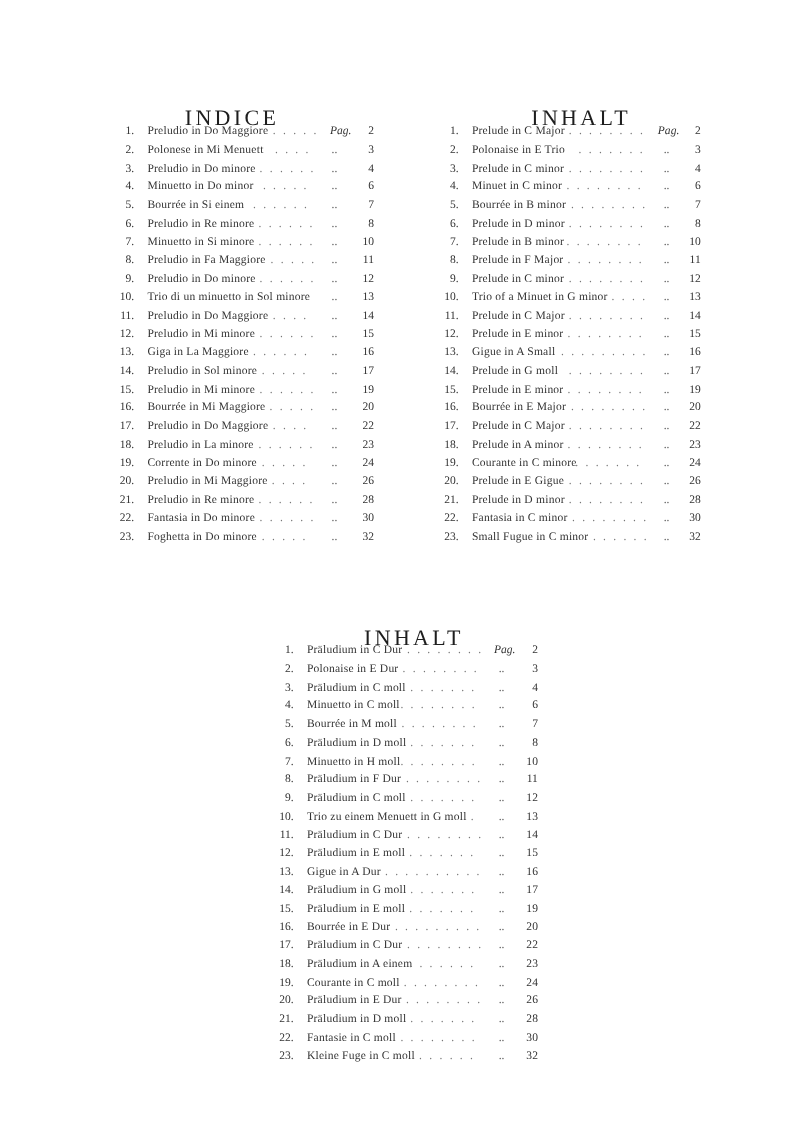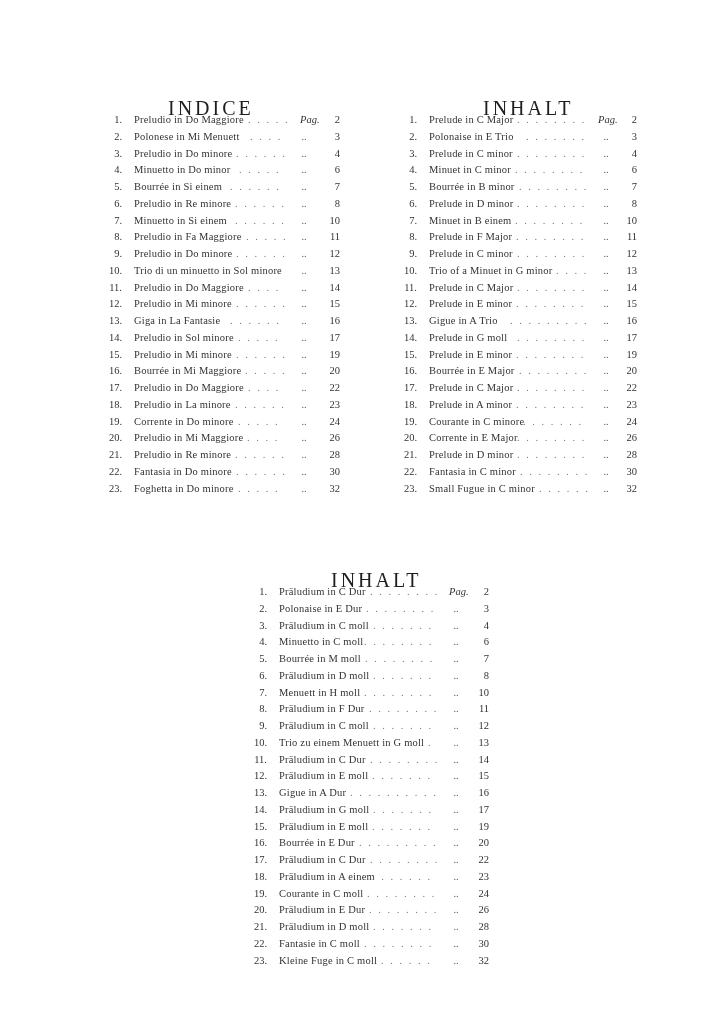--- a/index.html
+++ b/index.html
@@ -113,21 +113,21 @@
       </li>
       <li class="entry">
         <span class="num">6.</span>
         <span class="title">Preludio in Re minore</span>
         <span class="dots" style="left: 135px;">. . . . . .</span>
         <span class="ditto">..</span>
         <span class="page">8</span>
       </li>
       <li class="entry">
         <span class="num">7.</span>
-        <span class="title">Minuetto in Si einem</span>
+        <span class="title">Minuetto in Si minore</span>
         <span class="dots" style="left: 135px;">. . . . . .</span>
         <span class="ditto">..</span>
         <span class="page">10</span>
       </li>
       <li class="entry">
         <span class="num">8.</span>
         <span class="title">Preludio in Fa Maggiore</span>
         <span class="dots" style="left: 146px;">. . . . .</span>
         <span class="ditto">..</span>
         <span class="page">11</span>
@@ -155,21 +155,21 @@
       </li>
       <li class="entry">
         <span class="num">12.</span>
         <span class="title">Preludio in Mi minore</span>
         <span class="dots" style="left: 136px;">. . . . . .</span>
         <span class="ditto">..</span>
         <span class="page">15</span>
       </li>
       <li class="entry">
         <span class="num">13.</span>
-        <span class="title">Giga in La Fantasie</span>
+        <span class="title">Giga in La Maggiore</span>
         <span class="dots" style="left: 130px;">. . . . . .</span>
         <span class="ditto">..</span>
         <span class="page">16</span>
       </li>
       <li class="entry">
         <span class="num">14.</span>
         <span class="title">Preludio in Sol minore</span>
         <span class="dots" style="left: 138px;">. . . . .</span>
         <span class="ditto">..</span>
         <span class="page">17</span>
@@ -280,21 +280,21 @@
       </li>
       <li class="entry">
         <span class="num">6.</span>
         <span class="title">Prelude in D minor</span>
         <span class="dots" style="left: 122px;">. . . . . . . .</span>
         <span class="ditto">..</span>
         <span class="page">8</span>
       </li>
       <li class="entry">
         <span class="num">7.</span>
-        <span class="title">Minuet in B einem</span>
+        <span class="title">Prelude in B minor</span>
         <span class="dots" style="left: 120px;">. . . . . . . .</span>
         <span class="ditto">..</span>
         <span class="page">10</span>
       </li>
       <li class="entry">
         <span class="num">8.</span>
         <span class="title">Prelude in F Major</span>
         <span class="dots" style="left: 121px;">. . . . . . . .</span>
         <span class="ditto">..</span>
         <span class="page">11</span>
@@ -322,21 +322,21 @@
       </li>
       <li class="entry">
         <span class="num">12.</span>
         <span class="title">Prelude in E minor</span>
         <span class="dots" style="left: 121px;">. . . . . . . .</span>
         <span class="ditto">..</span>
         <span class="page">15</span>
       </li>
       <li class="entry">
         <span class="num">13.</span>
-        <span class="title">Gigue in A Trio</span>
+        <span class="title">Gigue in A Small</span>
         <span class="dots" style="left: 115px;">. . . . . . . . .</span>
         <span class="ditto">..</span>
         <span class="page">16</span>
       </li>
       <li class="entry">
         <span class="num">14.</span>
         <span class="title">Prelude in G moll</span>
         <span class="dots" style="left: 122px;">. . . . . . . .</span>
         <span class="ditto">..</span>
         <span class="page">17</span>
@@ -371,21 +371,21 @@
       </li>
       <li class="entry">
         <span class="num">19.</span>
         <span class="title">Courante in C minore</span>
         <span class="dots" style="left: 128px;">. . . . . . .</span>
         <span class="ditto">..</span>
         <span class="page">24</span>
       </li>
       <li class="entry">
         <span class="num">20.</span>
-        <span class="title">Corrente in E Major</span>
+        <span class="title">Prelude in E Gigue</span>
         <span class="dots" style="left: 122px;">. . . . . . . .</span>
         <span class="ditto">..</span>
         <span class="page">26</span>
       </li>
       <li class="entry">
         <span class="num">21.</span>
         <span class="title">Prelude in D minor</span>
         <span class="dots" style="left: 122px;">. . . . . . . .</span>
         <span class="ditto">..</span>
         <span class="page">28</span>
@@ -447,21 +447,21 @@
       </li>
       <li class="entry">
         <span class="num">6.</span>
         <span class="title">Präludium in D moll</span>
         <span class="dots" style="left: 128px;">. . . . . . .</span>
         <span class="ditto">..</span>
         <span class="page">8</span>
       </li>
       <li class="entry">
         <span class="num">7.</span>
-        <span class="title">Menuett in H moll</span>
+        <span class="title">Minuetto in H moll</span>
         <span class="dots" style="left: 119px;">. . . . . . . .</span>
         <span class="ditto">..</span>
         <span class="page">10</span>
       </li>
       <li class="entry">
         <span class="num">8.</span>
         <span class="title">Präludium in F Dur</span>
         <span class="dots" style="left: 124px;">. . . . . . . .</span>
         <span class="ditto">..</span>
         <span class="page">11</span>

